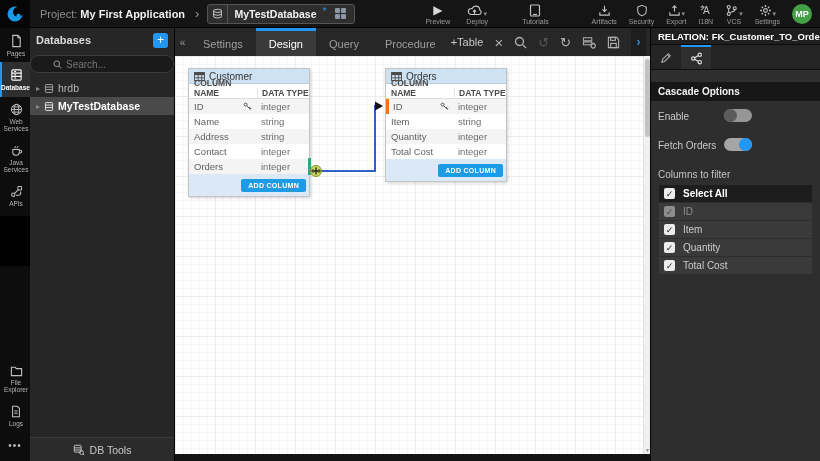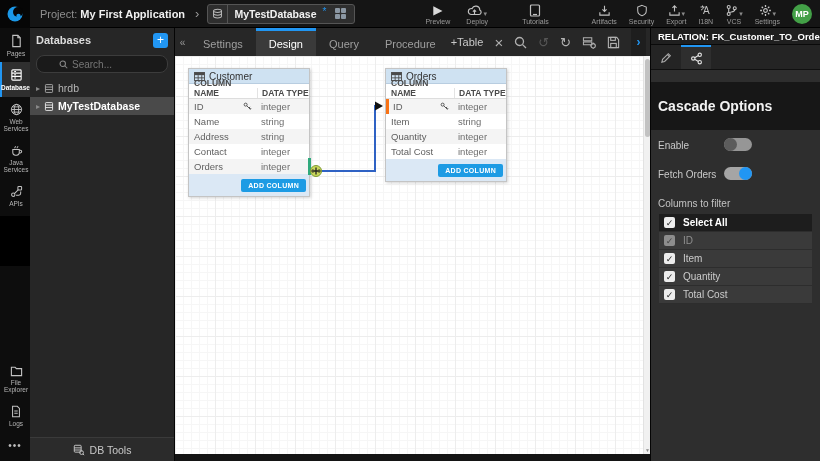--- a/index.html
+++ b/index.html
@@ -38,21 +38,21 @@
   .ab-item.active .lbl{color:#fff;font-weight:bold}
   .ab-gap{height:50px;background:#000;flex:0 0 auto;margin-top:4px}
   .ab-bottom{margin-top:auto;display:flex;flex-direction:column}
   .ab-more{color:#bdbdbd;text-align:center;padding:8px 0 10px;font-size:10px;letter-spacing:1px;cursor:pointer}
 
   
   .dbpanel{position:absolute;left:30px;top:28px;width:145px;height:433px;background:#262626;border-right:1px solid #050505;display:flex;flex-direction:column}
   .dbp-head{height:24px;display:flex;align-items:center;padding:0 6px}
   .dbp-title{font-size:11px;font-weight:bold;color:#dcdcdc}
   .add-btn{margin-left:auto;width:15px;height:15px;background:#2196f3;border-radius:3px;color:#fff;display:flex;align-items:center;justify-content:center;font-size:12px;line-height:1;cursor:pointer}
-  .searchbox{margin:3px 6px 6px;height:18px;background:#1a1a1a;border:1px solid #3c3c3c;border-radius:8px;display:flex;align-items:center;gap:4px;padding:0 22px}
+  .searchbox{margin:3px 0 6px;height:18px;background:#1a1a1a;border:1px solid #3c3c3c;border-radius:8px;display:flex;align-items:center;gap:4px;padding:0 22px}
   .searchbox input{flex:1;background:transparent;border:0;outline:0;color:#bbb;font-size:10px;font-family:inherit;width:100%}
   .searchbox input::placeholder{color:#777}
   .tree-row{height:18px;display:flex;align-items:center;gap:4px;padding:0 6px;color:#b5b5b5;font-size:10.5px;cursor:pointer}
   .tree-row .caret{color:#8a8a8a;font-size:8px}
   .tree-row.selected{background:#4a4a4a;color:#fff;font-weight:bold}
   .dbp-foot{margin-top:auto;height:24px;background:#2b2b2b;border-top:1px solid #3a3a3a;display:flex;align-items:center;justify-content:center;gap:5px;color:#c8c8c8;font-size:10.5px;cursor:pointer}
 
   
   .workspace{position:absolute;left:175px;top:28px;width:475px;height:433px;display:flex;flex-direction:column}
   .tabbar{height:28px;background:#272727;display:flex;align-items:stretch;flex:0 0 28px}
@@ -94,21 +94,21 @@
   .vscroll{position:absolute;right:0;top:0;bottom:0;width:7px;background:#f1f1f1;border-left:1px solid #e2e2e2}
   .vthumb{position:absolute;left:1px;top:3px;width:5px;height:78px;background:#c2c2c2;border-radius:3px}
   .varrow{position:absolute;left:0;width:7px;text-align:center;font-size:5px;color:#8a8a8a}
 
   
   .inspector{position:absolute;right:0;top:28px;width:170px;height:433px;background:#2e2e2e;border-left:1px solid #050505;display:flex;flex-direction:column}
   .insp-title{height:17px;background:#1f1f1f;color:#fff;font-weight:bold;font-size:9.5px;display:flex;align-items:center;padding:0 7px;white-space:nowrap;overflow:hidden;border-bottom:1px solid #0a0a0a;flex:0 0 17px}
   .insp-tabs{height:25px;background:#242424;border-bottom:1px solid #101010;display:flex;flex:0 0 25px}
   .insp-tab{width:30px;display:flex;align-items:center;justify-content:center;color:#a9a9a9;border-top:2px solid transparent;cursor:pointer}
   .insp-tab.active{background:#2e2e2e;border-top:2px solid #2196f3;color:#e2e2e2}
-  .sec-head{background:#171717;color:#f2f2f2;font-weight:bold;font-size:14px;padding:16px 7px}
+  .sec-head{background:#171717;color:#f2f2f2;font-weight:bold;font-size:10px;padding:4px 7px}
   .insp-row{display:flex;align-items:flex-end;padding:8px 7px;color:#c9c9c9;font-size:10px}
   .insp-row .rl{flex:0 0 66px}
   .toggle{width:28px;height:13px;border-radius:7px;position:relative;flex:0 0 28px;cursor:pointer}
   .toggle::after{content:"";position:absolute;width:13px;height:13px;border-radius:50%;top:0}
   .toggle[data-state="off"]{background:#969696}
   .toggle[data-state="off"]::after{left:0;background:#5c5c5c}
   .toggle[data-state="on"]{background:#a5a5a5}
   .toggle[data-state="on"]::after{right:0;background:#2196f3}
   .filter-lbl{padding:10px 7px 5px;color:#c3c3c3;font-size:10px}
   .optlist{margin:0 8px}

